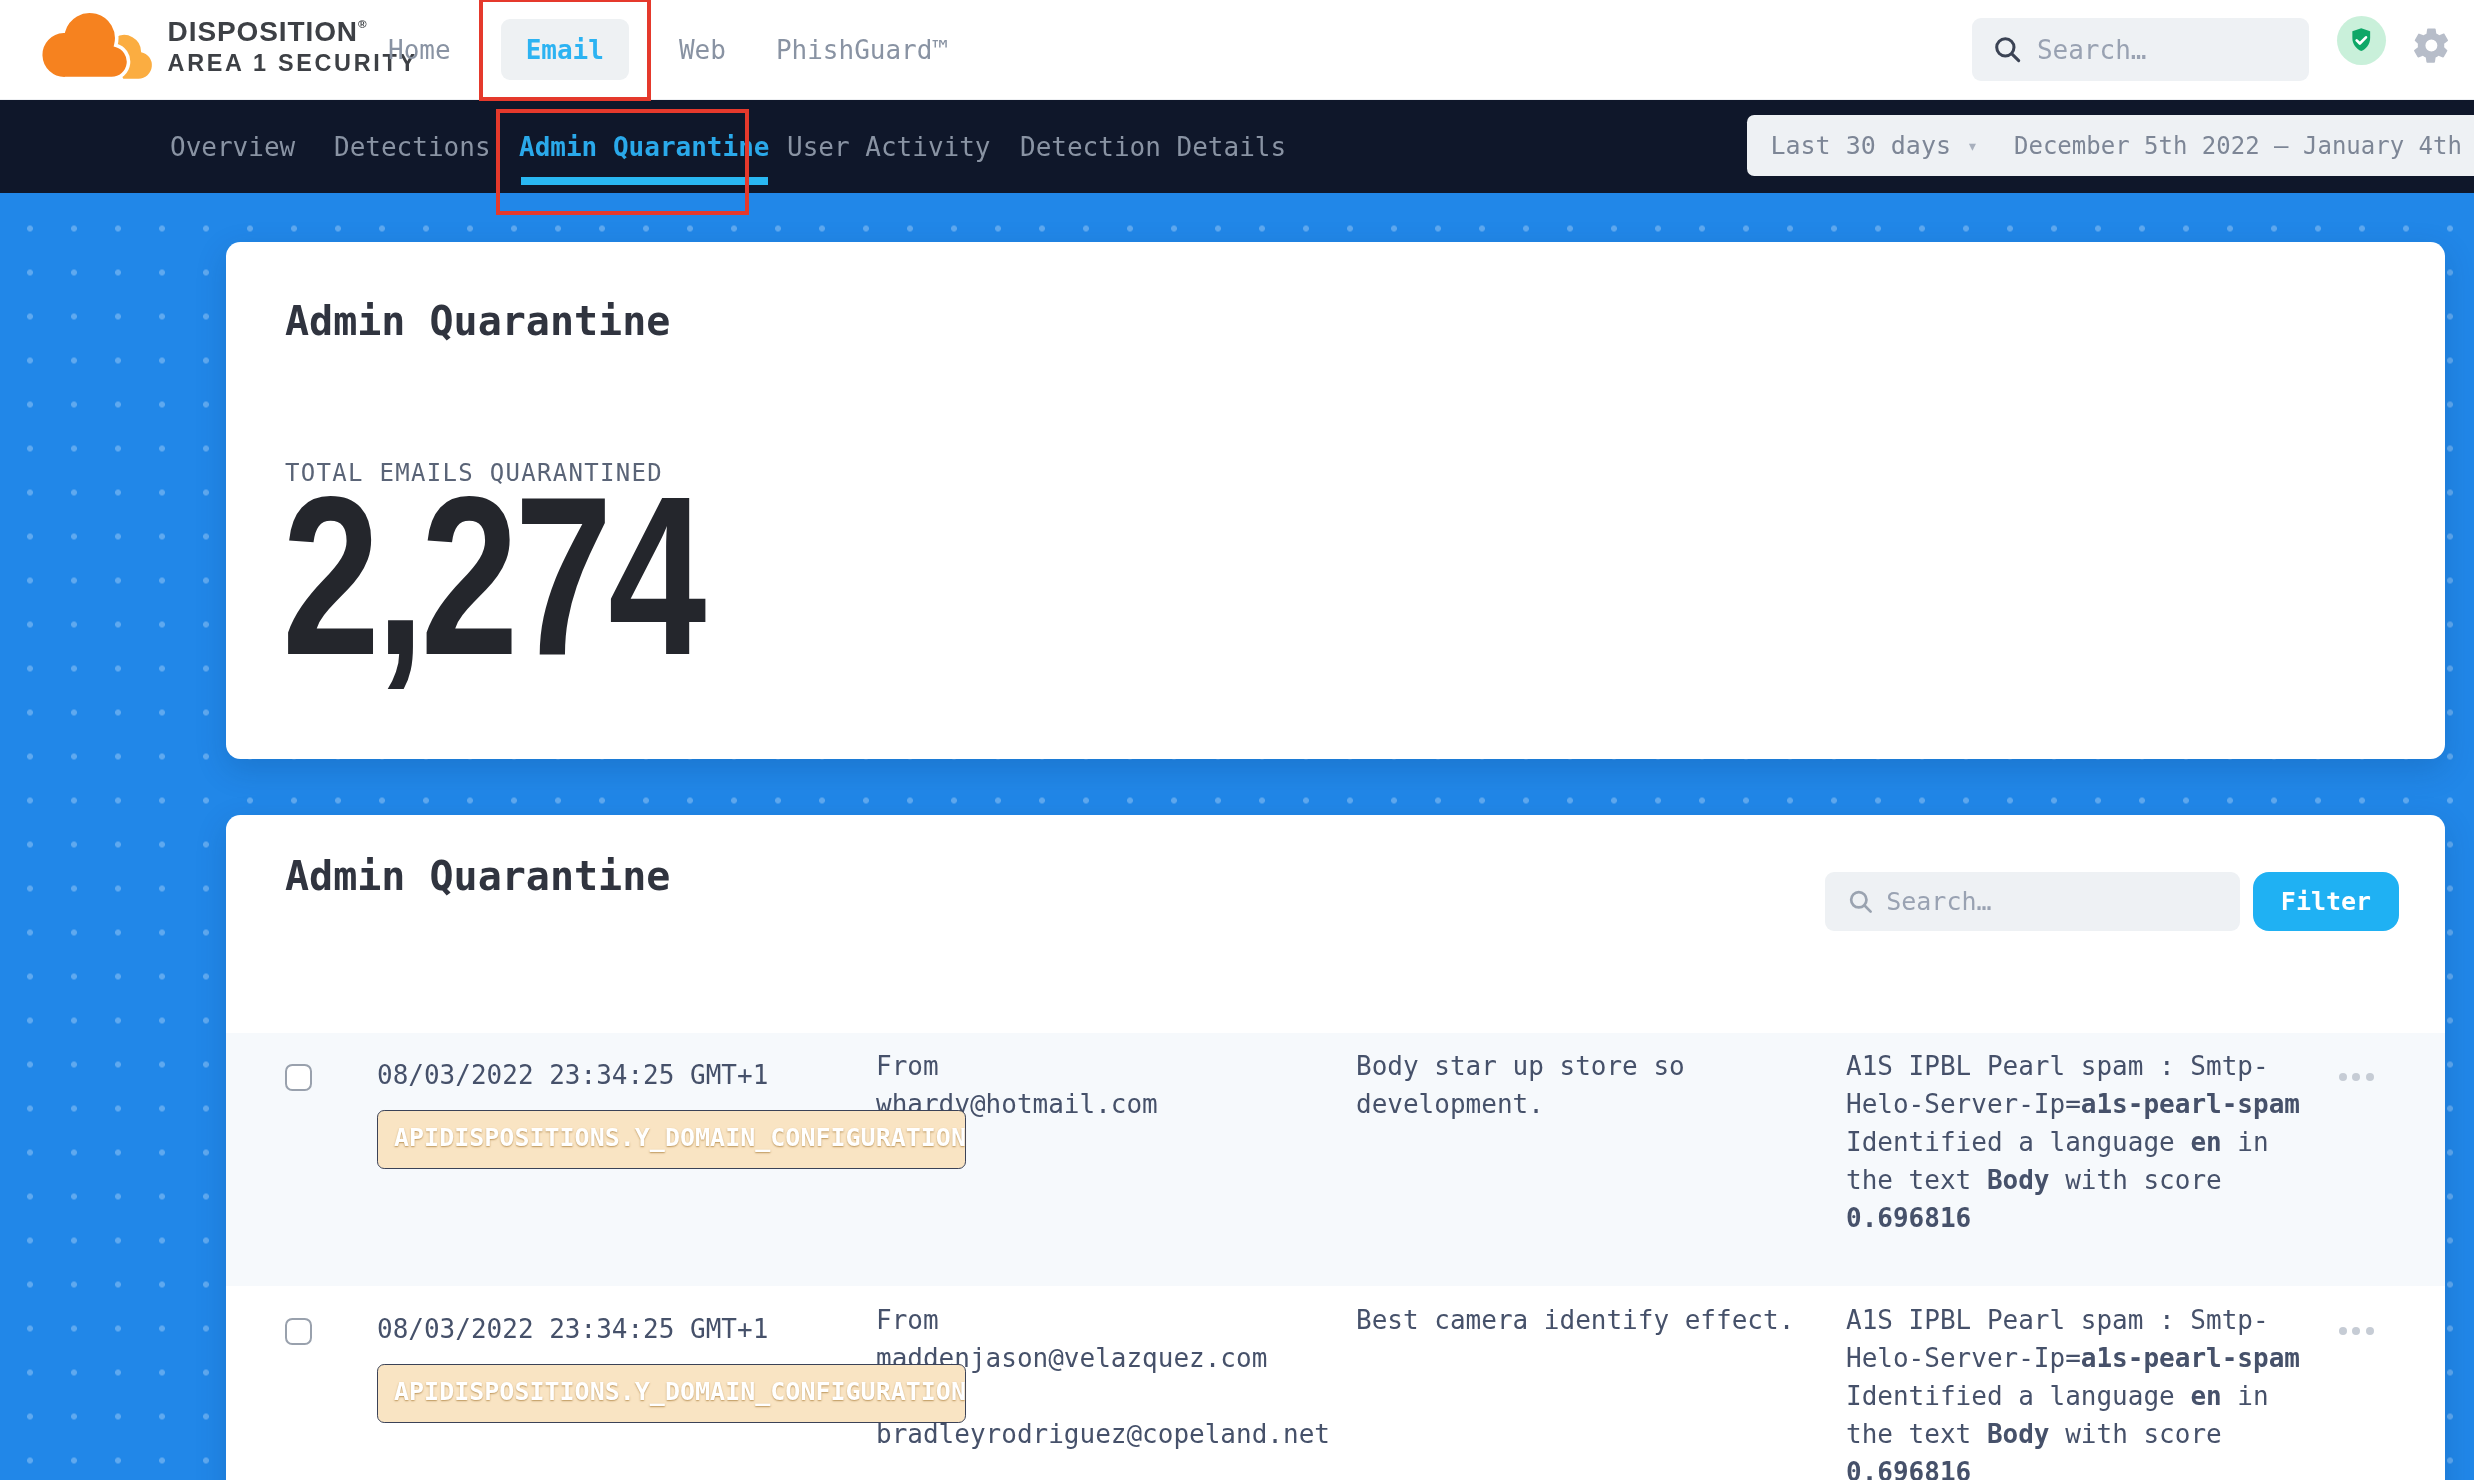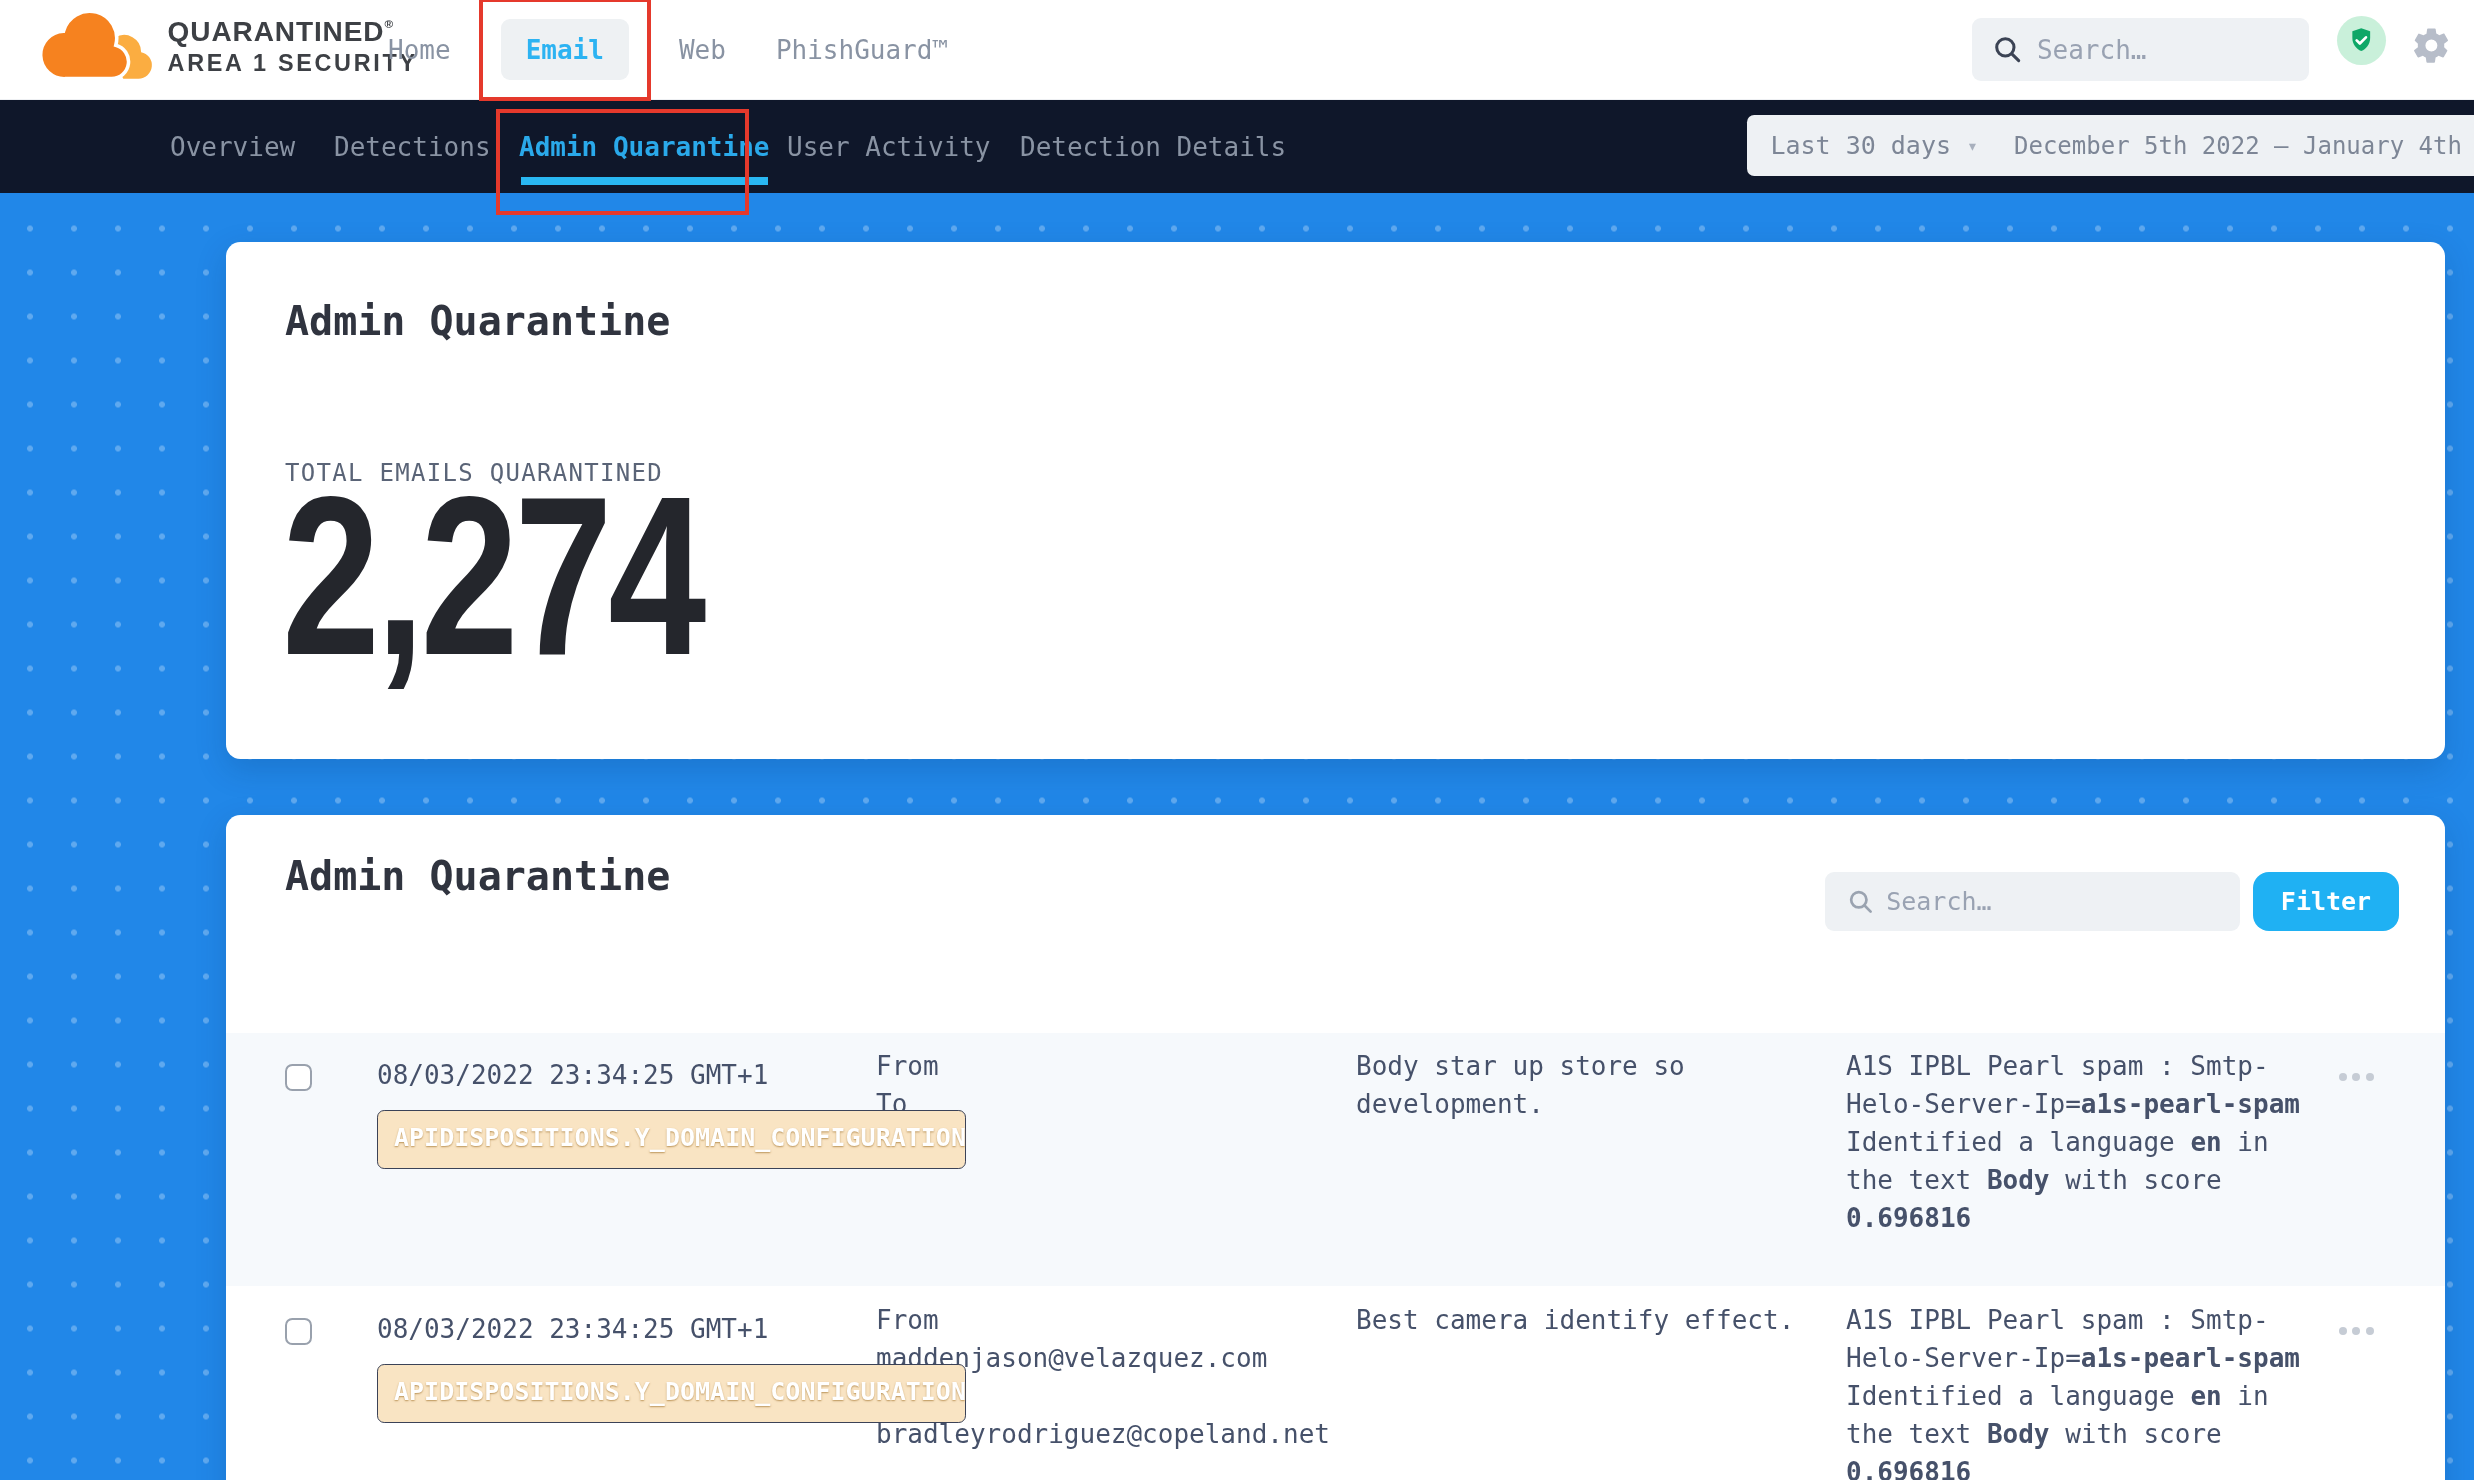--- a/index.html
+++ b/index.html
@@ -106,21 +106,21 @@
 
 <div class="page">
 
   <header class="topbar">
     <div class="brand">
       <svg width="117" height="75" viewBox="0 0 130 84">
         <path d="M95 78 H112 a15 15 0 0 0 3-29.7 A19 19 0 0 0 86 32 l-8 12z" fill="#fbad41"></path>
         <path d="M30 78 h52 a19 19 0 0 0 4.6-37.4 A30 30 0 0 0 28 25 A24 24 0 0 0 30 78z" fill="#f6821f" stroke="#fff" stroke-width="4"></path>
       </svg>
       <div class="brand-text">
-        <div class="brand-l1"><span>QUARANTINED</span><sup>®</sup></div>
+        <div class="brand-l1"><span>DISPOSITION</span><sup>®</sup></div>
         <div class="brand-l2">AREA 1 SECURITY</div>
       </div>
     </div>
 
     <nav class="mainnav">
       <span class="nav-item">Home</span>
       <span class="navpill-wrap">
         <span class="navpill">Email</span>
         <span class="annotation-email"></span>
       </span>
@@ -190,20 +190,21 @@
       </div>
       <button class="filter-btn">Filter</button>
 
 
       <div class="trow row1">
         <span class="cb"></span>
         <div class="rdate">08/03/2022 23:34:25 GMT+1</div>
         <div class="rbadge">APIDISPOSITIONS.Y_DOMAIN_CONFIGURATION</div>
         <div class="rconv">
           <div>From</div>
+          <div>whardy@hotmail.com</div>
           <div>To</div>
         </div>
         <div class="rsubj">Body star up store so development.</div>
         <div class="rreas"><span>A1S IPBL Pearl spam : Smtp-Helo-Server-Ip=</span><b>a1s-pearl-spam</b><br><span>Identified a language </span><b>en</b><span> in the text </span><b>Body</b><span> with score </span><b>0.696816</b></div>
         <div class="dots">
             <i></i>
             <i></i>
             <i></i>
           </div>
       </div>

